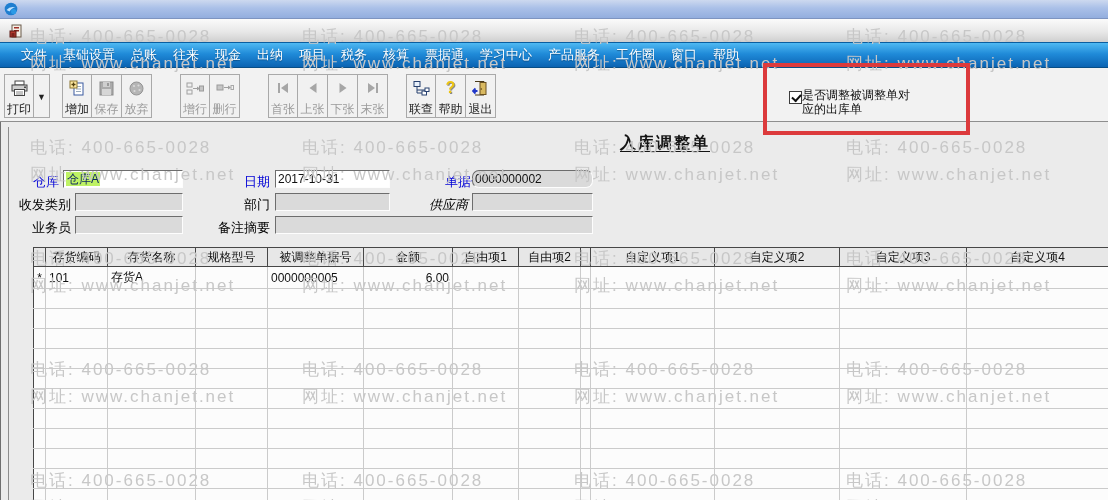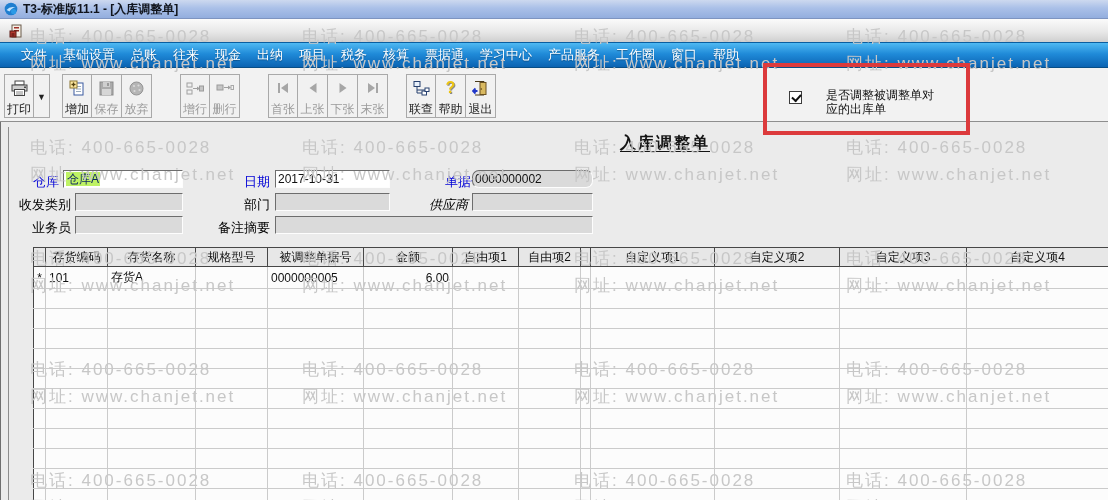--- a/index.html
+++ b/index.html
@@ -48,21 +48,21 @@
     padding:3px 0 2px 0;border:1px solid #a9a9a9;background:#f1f1f1;
     font-size:12px;color:#1c1c1c;cursor:default;
   }
   .tb-btn + .tb-btn{border-left:none;}
   .tb-btn.narrow{width:16px;justify-content:center;font-size:9px;color:#222;}
   .tb-btn.disabled{color:#9b9b9b;}
   .tb-label{line-height:12px;white-space:nowrap;}
   .tb-ico{height:20px;display:flex;align-items:center;justify-content:center;}
   .helpmark{font-size:16px;font-weight:bold;color:#edc411;text-shadow:1px 1px 0 #8a8a8a;}
   
-  .adjust-cb{position:absolute;left:789px;top:88px;display:flex;gap:24px;}
+  .adjust-cb{position:absolute;left:789px;top:88px;display:flex;gap:0;}
   .cbx{
     width:13px;height:13px;box-sizing:border-box;background:#fff;
     border:1px solid #3c3c3c;position:relative;margin-top:3px;
   }
   .cbx.checked::after{
     content:"";position:absolute;left:2px;top:2px;width:7px;height:4px;
     border-left:2px solid #111;border-bottom:2px solid #111;transform:rotate(-48deg);
   }
   .cb-label{width:114px;font-size:12px;line-height:14px;color:#111;}
   
@@ -116,21 +116,20 @@
 <body>
 
 <div class="titlebar">
   <span class="tb-ico">
     <svg width="14" height="14" viewBox="0 0 14 14">
         <circle cx="7" cy="7" r="6.3" fill="#1e7ed0"></circle>
         <path d="M2.5 8 Q6 4 11.5 5.5 Q8 5.5 5.5 9.5 Z" fill="#bfe4ff"></path>
         <circle cx="9.6" cy="9.6" r="2.6" fill="#2a9ae6"></circle>
       </svg>
   </span>
-  <span>T3-标准版11.1 - [入库调整单]</span>
 </div>
 
 <div class="mdiband">
   <span class="mdi-icon">
     <svg width="16" height="16" viewBox="0 0 16 16">
         <rect x="4" y="2" width="9" height="12" fill="#f4efe6" stroke="#6b5a4a"></rect>
         <rect x="6" y="4" width="5" height="1.5" fill="#a03028"></rect>
         <rect x="6" y="7" width="5" height="1.5" fill="#8a2a24"></rect>
         <rect x="2" y="8" width="6" height="6" fill="#b2392e" stroke="#5e1d16"></rect>
         <rect x="3.5" y="10" width="3" height="4" fill="#7c241c"></rect>

